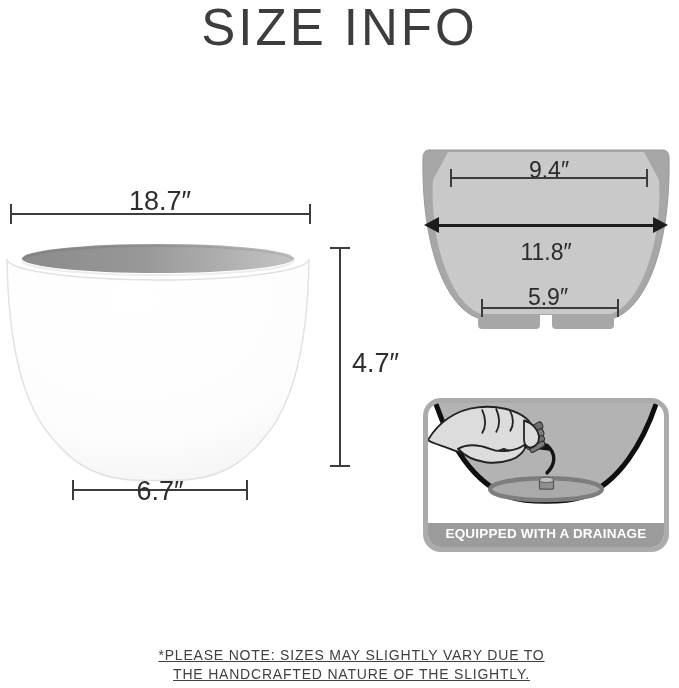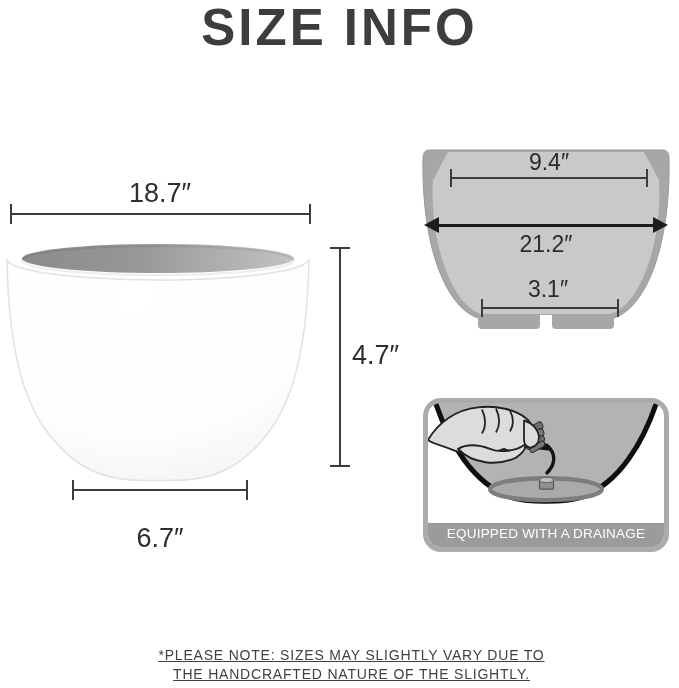--- a/index.html
+++ b/index.html
@@ -2,57 +2,57 @@
 <html><head>
 <meta charset="utf-8">
 <style>
   html,body{margin:0;padding:0;background:#fff;}
   .stage{
     position:relative;width:679px;height:688px;background:#fff;overflow:hidden;
     font-family:"Liberation Sans", sans-serif;
   }
   .title{
     position:absolute;top:0;left:0;width:100%;text-align:center;
-    font-size:51px;line-height:56px;font-weight:700;letter-spacing:3px;color:#3d3d3d;
+    font-size:51px;line-height:56px;font-weight:400;letter-spacing:3px;color:#3d3d3d;
   }
   svg{display:block;}
   .abs{position:absolute;}
   
   .dim-h{position:absolute;}
   .dim-h .dline{position:absolute;left:0;right:0;top:50%;margin-top:-1px;height:2px;background:#3c3c3c;}
   .dim-h .tick{position:absolute;top:0;bottom:0;width:2px;background:#3c3c3c;}
   .dim-h .tick.l{left:0;}
   .dim-h .tick.r{right:0;}
   
   .dim-v{position:absolute;}
   .dim-v .dline{position:absolute;top:0;bottom:0;left:50%;margin-left:-1px;width:2px;background:#3c3c3c;}
   .dim-v .tick{position:absolute;left:0;right:0;height:2px;background:#3c3c3c;}
   .dim-v .tick.t{top:0;}
   .dim-v .tick.b{bottom:0;}
   .dim-label{
     position:absolute;color:#2e2e2e;font-size:27px;font-weight:400;
-    text-align:center;white-space:nowrap;
+    text-align:center;white-space:nowrap;margin-top:8px;
   }
   .dim-label.small{font-size:23px;color:#2b2b2b;}
   
   .arrow-h{position:absolute;height:16px;}
   .arrow-h .aline{position:absolute;left:10px;right:10px;top:7px;height:3px;background:#1c1c1c;}
   .arrow-h .ah{position:absolute;top:0;width:0;height:0;border-top:8px solid transparent;border-bottom:8px solid transparent;}
   .arrow-h .ah.l{left:0;border-right:15px solid #1c1c1c;}
   .arrow-h .ah.r{right:0;border-left:15px solid #1c1c1c;}
   
   .panel{
     position:absolute;left:423px;top:398px;width:246px;height:154px;
     box-sizing:border-box;border:5px solid #ababab;border-radius:18px;
     background:#fff;overflow:hidden;display:flex;flex-direction:column;
   }
   .panel-illustration{flex:1 1 auto;position:relative;}
   .panel-illustration svg{position:absolute;left:0;top:0;width:100%;height:100%;}
   .panel-band{
-    background:#9b9b9b;color:#fff;font-weight:400;font-size:13.5px;line-height:16px;
+    background:#9b9b9b;color:#fff;font-weight:700;font-size:13.5px;line-height:16px;
     letter-spacing:0.2px;text-align:center;padding:3px 0 5px;white-space:nowrap;
   }
   .footnote{
     position:absolute;left:12px;top:646px;width:100%;text-align:center;
     font-size:14px;line-height:19px;letter-spacing:0.8px;color:#404040;text-decoration:underline;
   }
 </style>
 </head>
 <body>
 
@@ -91,21 +91,21 @@
     <span class="dline"></span>
     <span class="tick b"></span>
   </div>
   <div class="dim-label" style="left:352px;top:340px;">4.7″</div>
 
   <div class="dim-h" style="left:72px;top:480px;width:176px;height:20px;">
     <span class="tick l"></span>
     <span class="dline"></span>
     <span class="tick r"></span>
   </div>
-  <div class="dim-label" style="left:60px;top:523px;width:200px;">6.7″</div>
+  <div class="dim-label" style="left:60px;top:468px;width:200px;">6.7″</div>
 
   <svg class="abs" style="left:420px;top:149px;" width="252" height="184" viewBox="0 0 252 184">
     <path d="M 9,1 L 243,1 C 247,1 249,4 249,9 C 250,52 244,103 226,137 C 217,154 206,165 194,169 L 190,171 L 62,171 L 58,169 C 46,165 35,154 26,137 C 8,103 2,52 3,9 C 3,4 5,1 9,1 Z" fill="#a7a7a7" stroke="#9a9a9a" stroke-width="1"></path>
     <rect x="58" y="164" width="62" height="16" rx="4" fill="#a7a7a7"></rect>
     <rect x="132" y="164" width="62" height="16" rx="4" fill="#a7a7a7"></rect>
     <rect x="120" y="166" width="12" height="16" fill="#ffffff"></rect>
     <rect x="51" y="171" width="7" height="12" fill="#ffffff"></rect>
     <rect x="194" y="171" width="7" height="12" fill="#ffffff"></rect>
     <path d="M 28,3 L 224,3 L 239,31 C 241,62 236,104 220,135 C 212,151 202,161 191,165 L 61,165 C 50,161 40,151 32,135 C 16,104 11,62 13,31 Z" fill="#c9c9c9"></path>
   </svg>
@@ -115,23 +115,23 @@
     <span class="tick l"></span>
     <span class="dline"></span>
     <span class="tick r"></span>
   </div>
 
   <div class="arrow-h" style="left:424px;top:217px;width:244px;">
     <span class="ah l"></span>
     <span class="aline"></span>
     <span class="ah r"></span>
   </div>
-  <div class="dim-label small" style="left:436px;top:231px;width:220px;">21.2″</div>
+  <div class="dim-label small" style="left:436px;top:231px;width:220px;">11.8″</div>
 
-  <div class="dim-label small" style="left:438px;top:276px;width:220px;">3.1″</div>
+  <div class="dim-label small" style="left:438px;top:276px;width:220px;">5.9″</div>
   <div class="dim-h" style="left:481px;top:299px;width:138px;height:18px;">
     <span class="tick l"></span>
     <span class="dline"></span>
     <span class="tick r"></span>
   </div>
 
   <div class="panel">
     <div class="panel-illustration">
       <svg viewBox="0 0 236 110" preserveAspectRatio="none">
 

